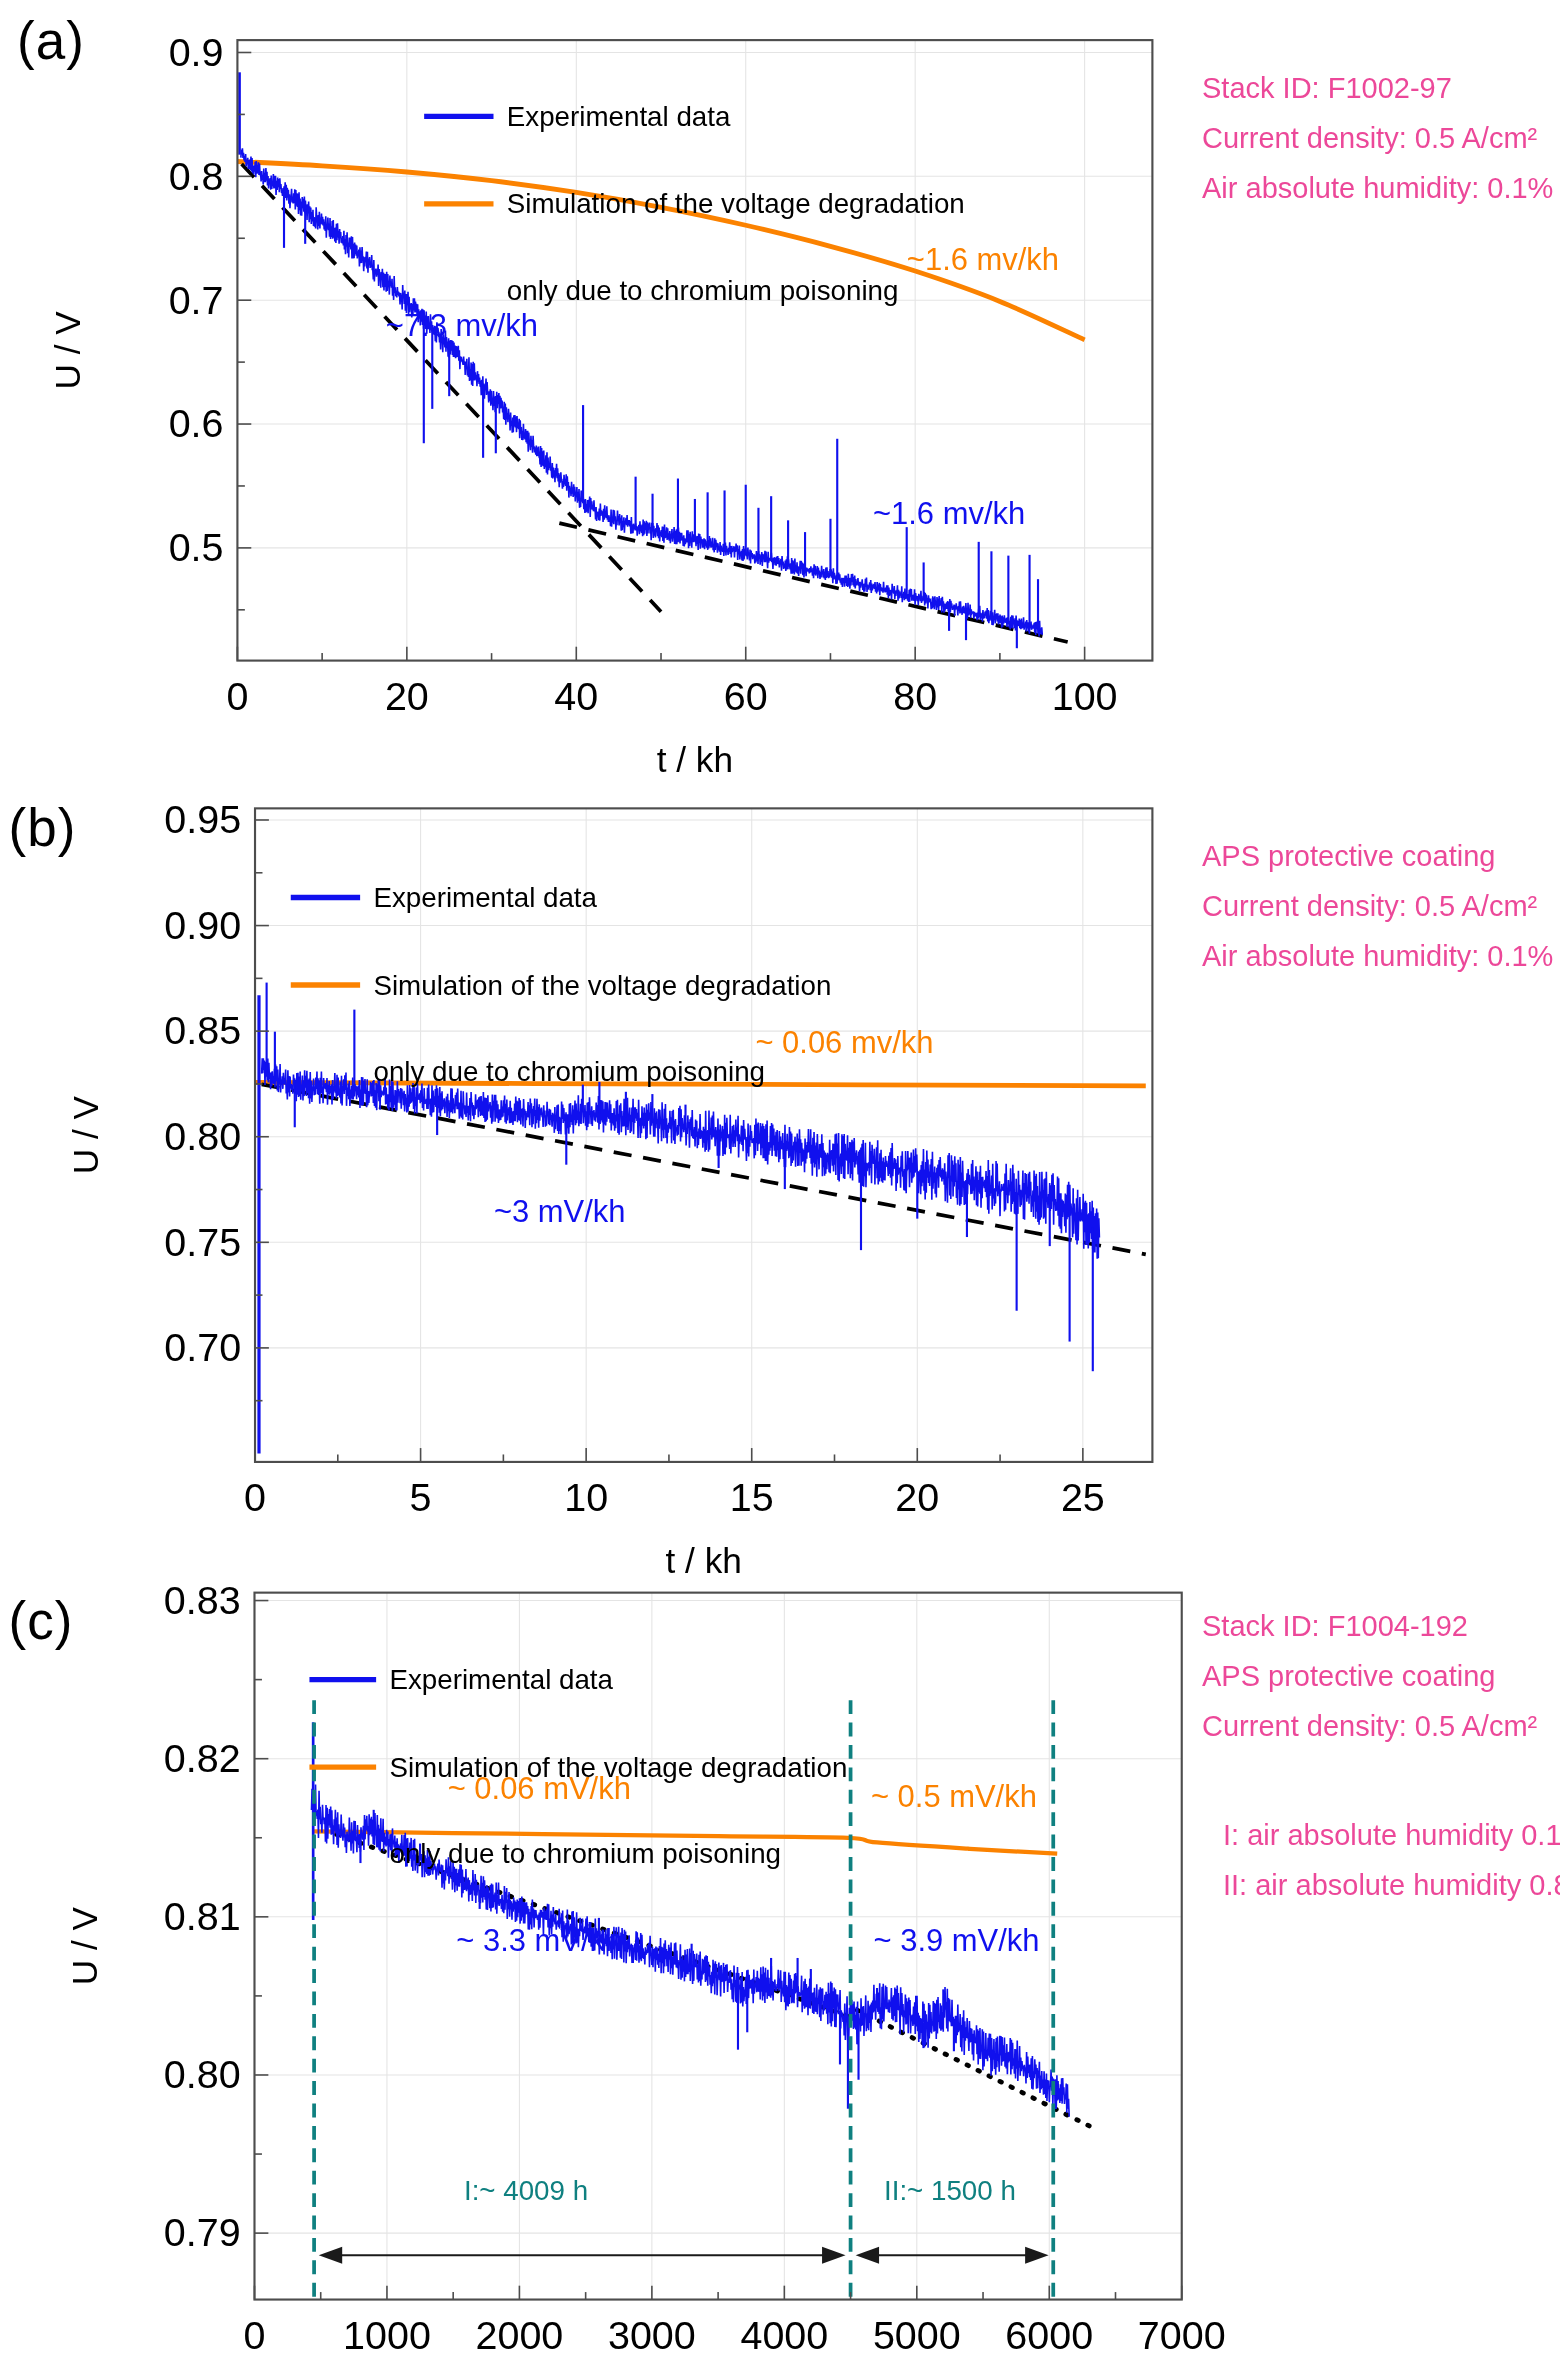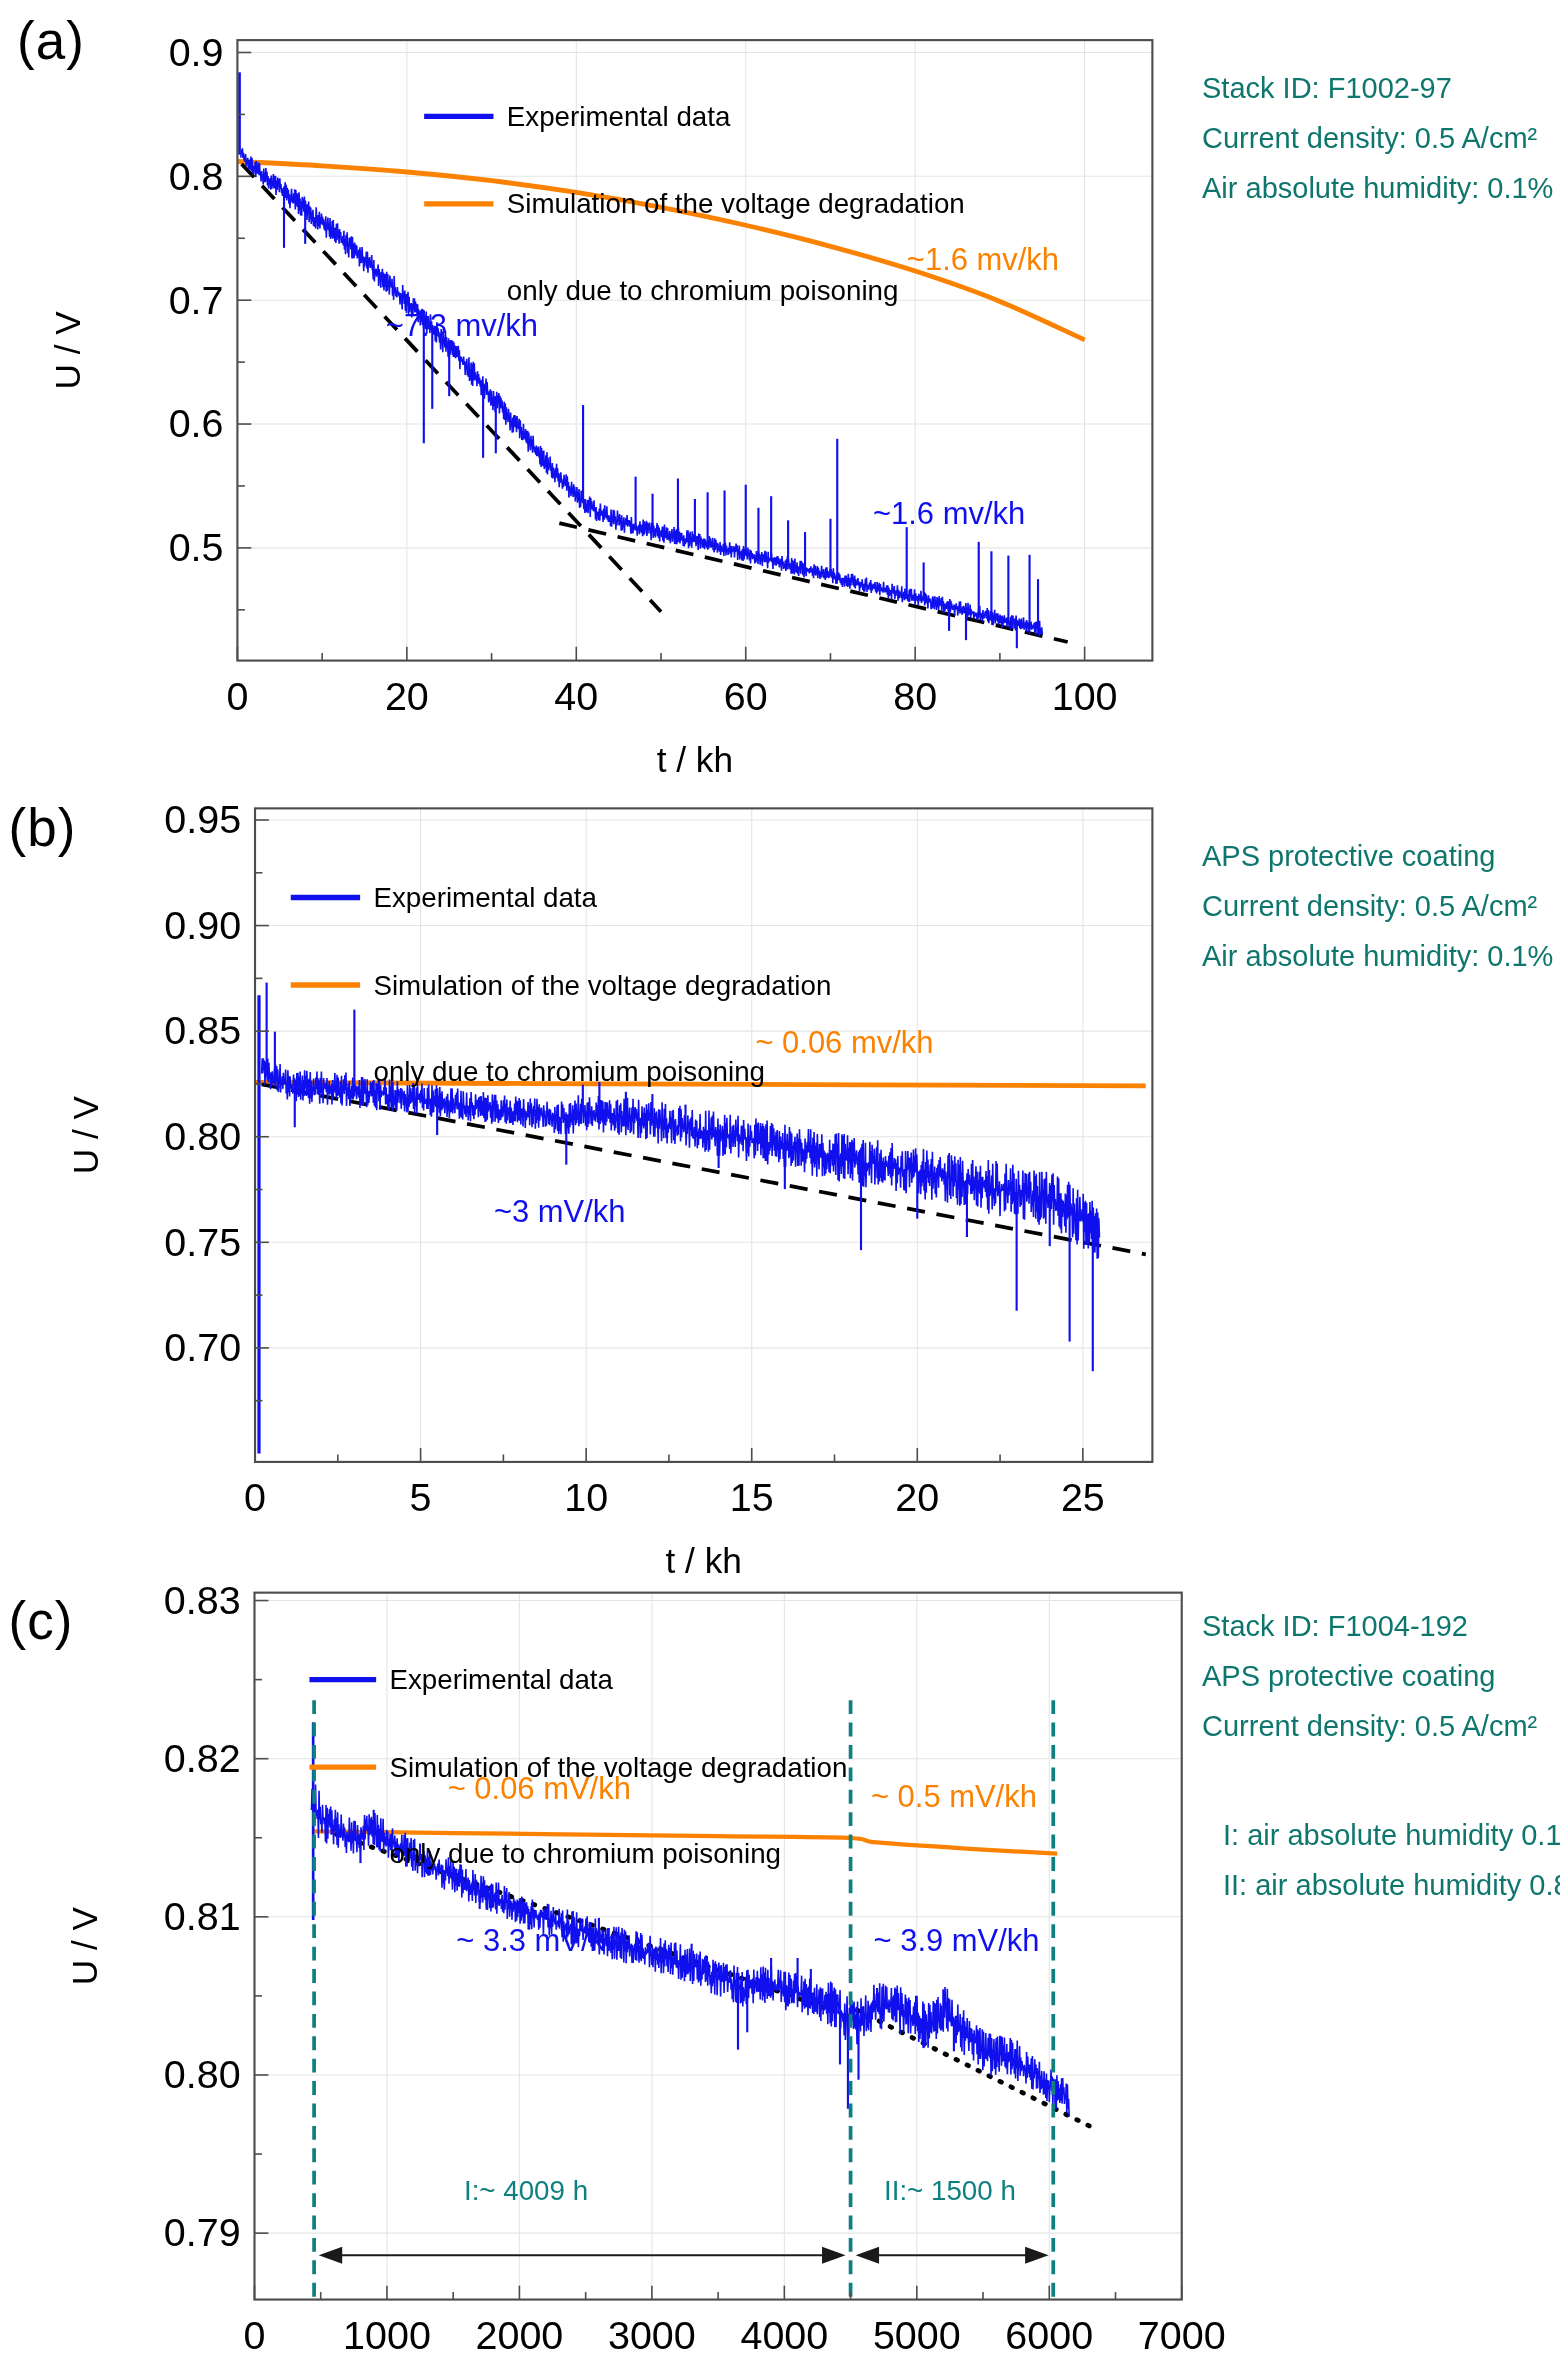--- a/index.html
+++ b/index.html
@@ -5,21 +5,21 @@
   html,body{margin:0;padding:0;}
   body{
     width:1560px;height:2377px;position:relative;background:#ffffff;
     font-family:"Liberation Sans", sans-serif;color:#000;
   }
   #charts{position:absolute;left:0;top:0;}
   .panel-letter{
     position:absolute;font-size:53px;color:#000;letter-spacing:1.1px;
   }
   .side-text{
-    position:absolute;left:1202px;width:352px;font-size:29px;line-height:50px;color:#0f766e;
+    position:absolute;left:1202px;width:352px;font-size:29px;line-height:50px;color:#ec4899;
   }
   .side-text .st-line{white-space:nowrap;}
 </style>
 </head>
 <body>
 
 <svg id="charts" width="1560" height="2377" viewBox="0 0 2924 4455">
     <g>
       <line x1="762.5925925925926" y1="75" x2="762.5925925925926" y2="1238" stroke="#E4E4E4" stroke-width="2"></line>
       <line x1="1080.1851851851852" y1="75" x2="1080.1851851851852" y2="1238" stroke="#E4E4E4" stroke-width="2"></line>

